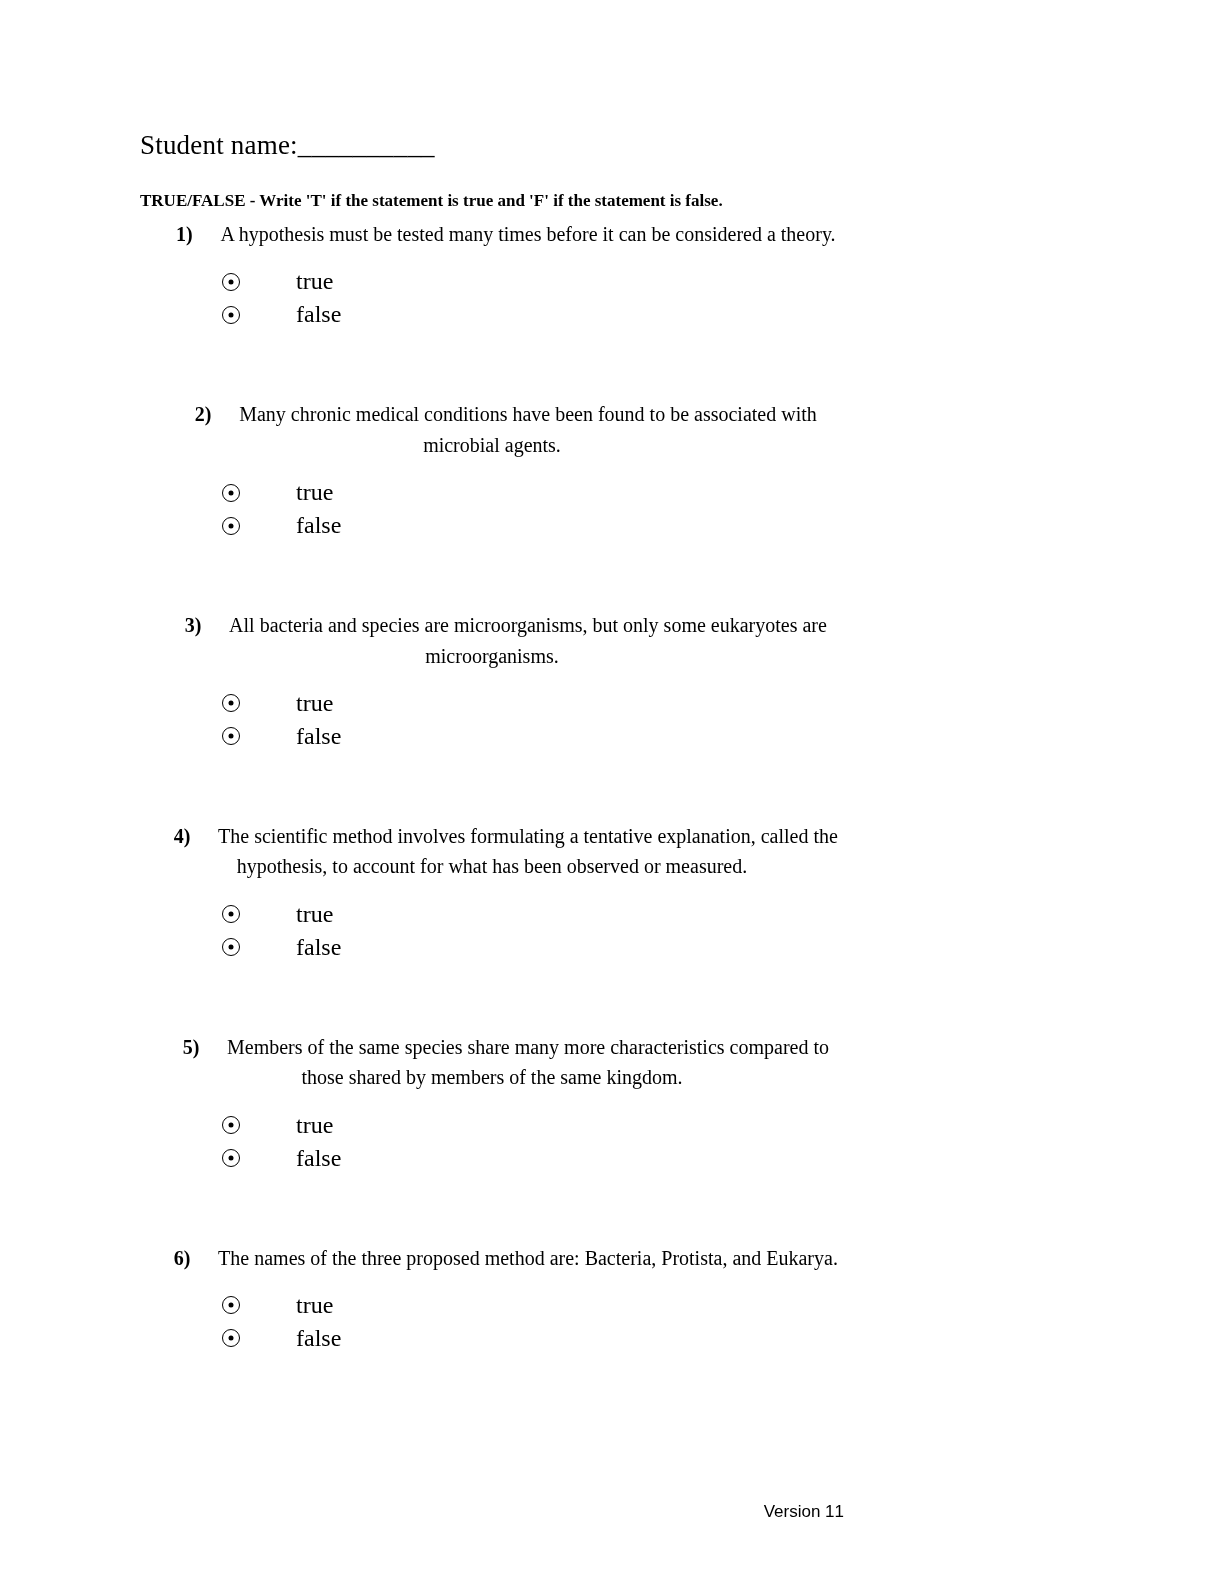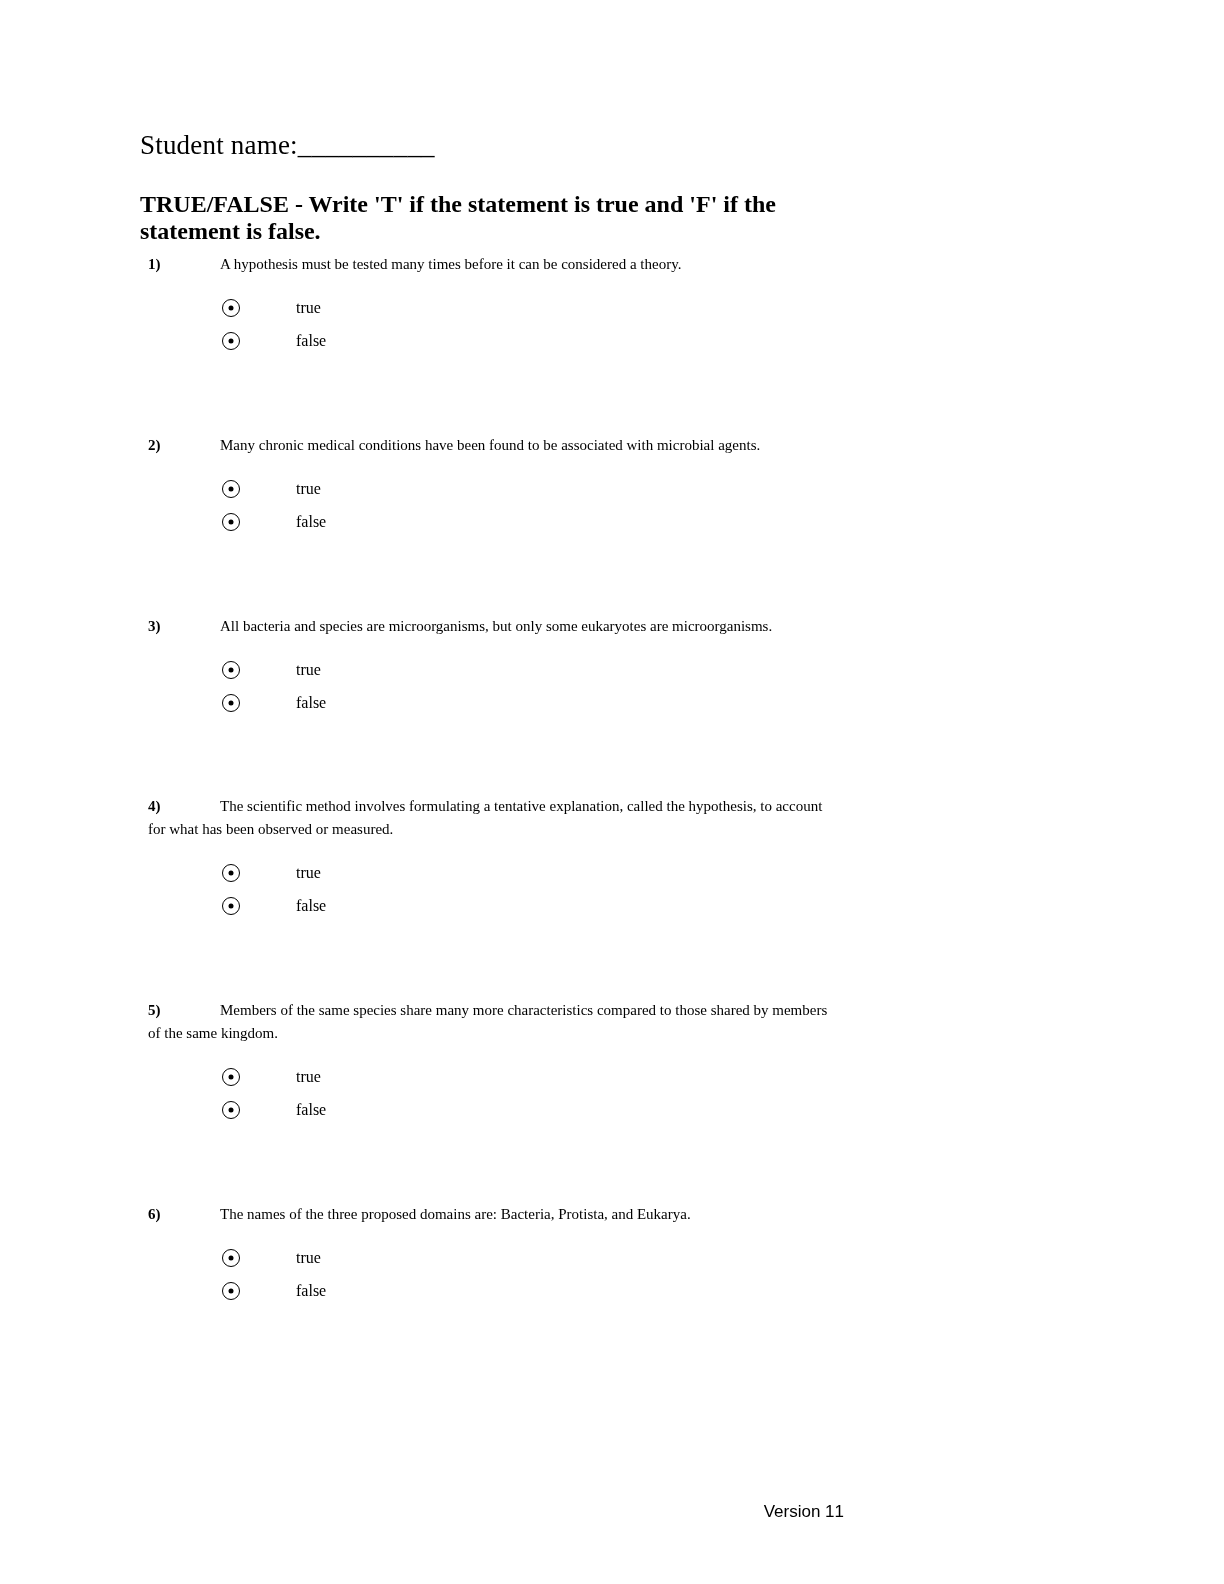--- a/index.html
+++ b/index.html
@@ -25,32 +25,33 @@
   }
   .student-name {
     font-family: "Liberation Serif", serif;
     font-size: 27px;
     letter-spacing: 0.2px;
     margin: 0 0 30px 0;
     white-space: pre;
   }
   .section-heading {
     font-family: "Liberation Serif", serif;
-    font-size: 24px;
+    font-size: 17px;
     font-weight: bold;
     margin: 0 0 8px 0;
   }
   .question {
     margin-bottom: 10px;
   }
   .q-text {
-    font-size: 15px;
+    font-size: 20px;
     line-height: 1.52;
     text-indent: 0;
-    margin: 8px;
+    margin: 0;
+    text-align: center;
   }
   .q-num {
     font-weight: bold;
     display: inline-block;
     width: 72px;
   }
   .options {
     margin: 16px 0 0 0;
     padding: 0;
     list-style: none;
@@ -75,21 +76,21 @@
     position: absolute;
     width: 5px;
     height: 5px;
     background: #000;
     border-radius: 50%;
     left: 50%;
     top: 50%;
     transform: translate(-50%, -50%);
   }
   .option-label {
-    font-size: 16px;
+    font-size: 24px;
     margin-left: 56px;
   }
   .q-gap {
     height: 58px;
   }
   .footer {
     position: absolute;
     left: 140px;
     right: 140px;
     bottom: 62px;
@@ -177,21 +178,21 @@
       </li>
       <li class="option">
         <span class="radio"></span>
         <span class="option-label">false</span>
       </li>
     </ul>
   </div>
   <div class="q-gap"></div>
 
   <div class="question">
-    <p class="q-text"><span class="q-num">6)</span><span>The names of the three proposed domains are: Bacteria, Protista, and Eukarya.</span></p>
+    <p class="q-text"><span class="q-num">6)</span><span>The names of the three proposed method are: Bacteria, Protista, and Eukarya.</span></p>
     <ul class="options">
       <li class="option">
         <span class="radio"></span>
         <span class="option-label">true</span>
       </li>
       <li class="option">
         <span class="radio"></span>
         <span class="option-label">false</span>
       </li>
     </ul>

